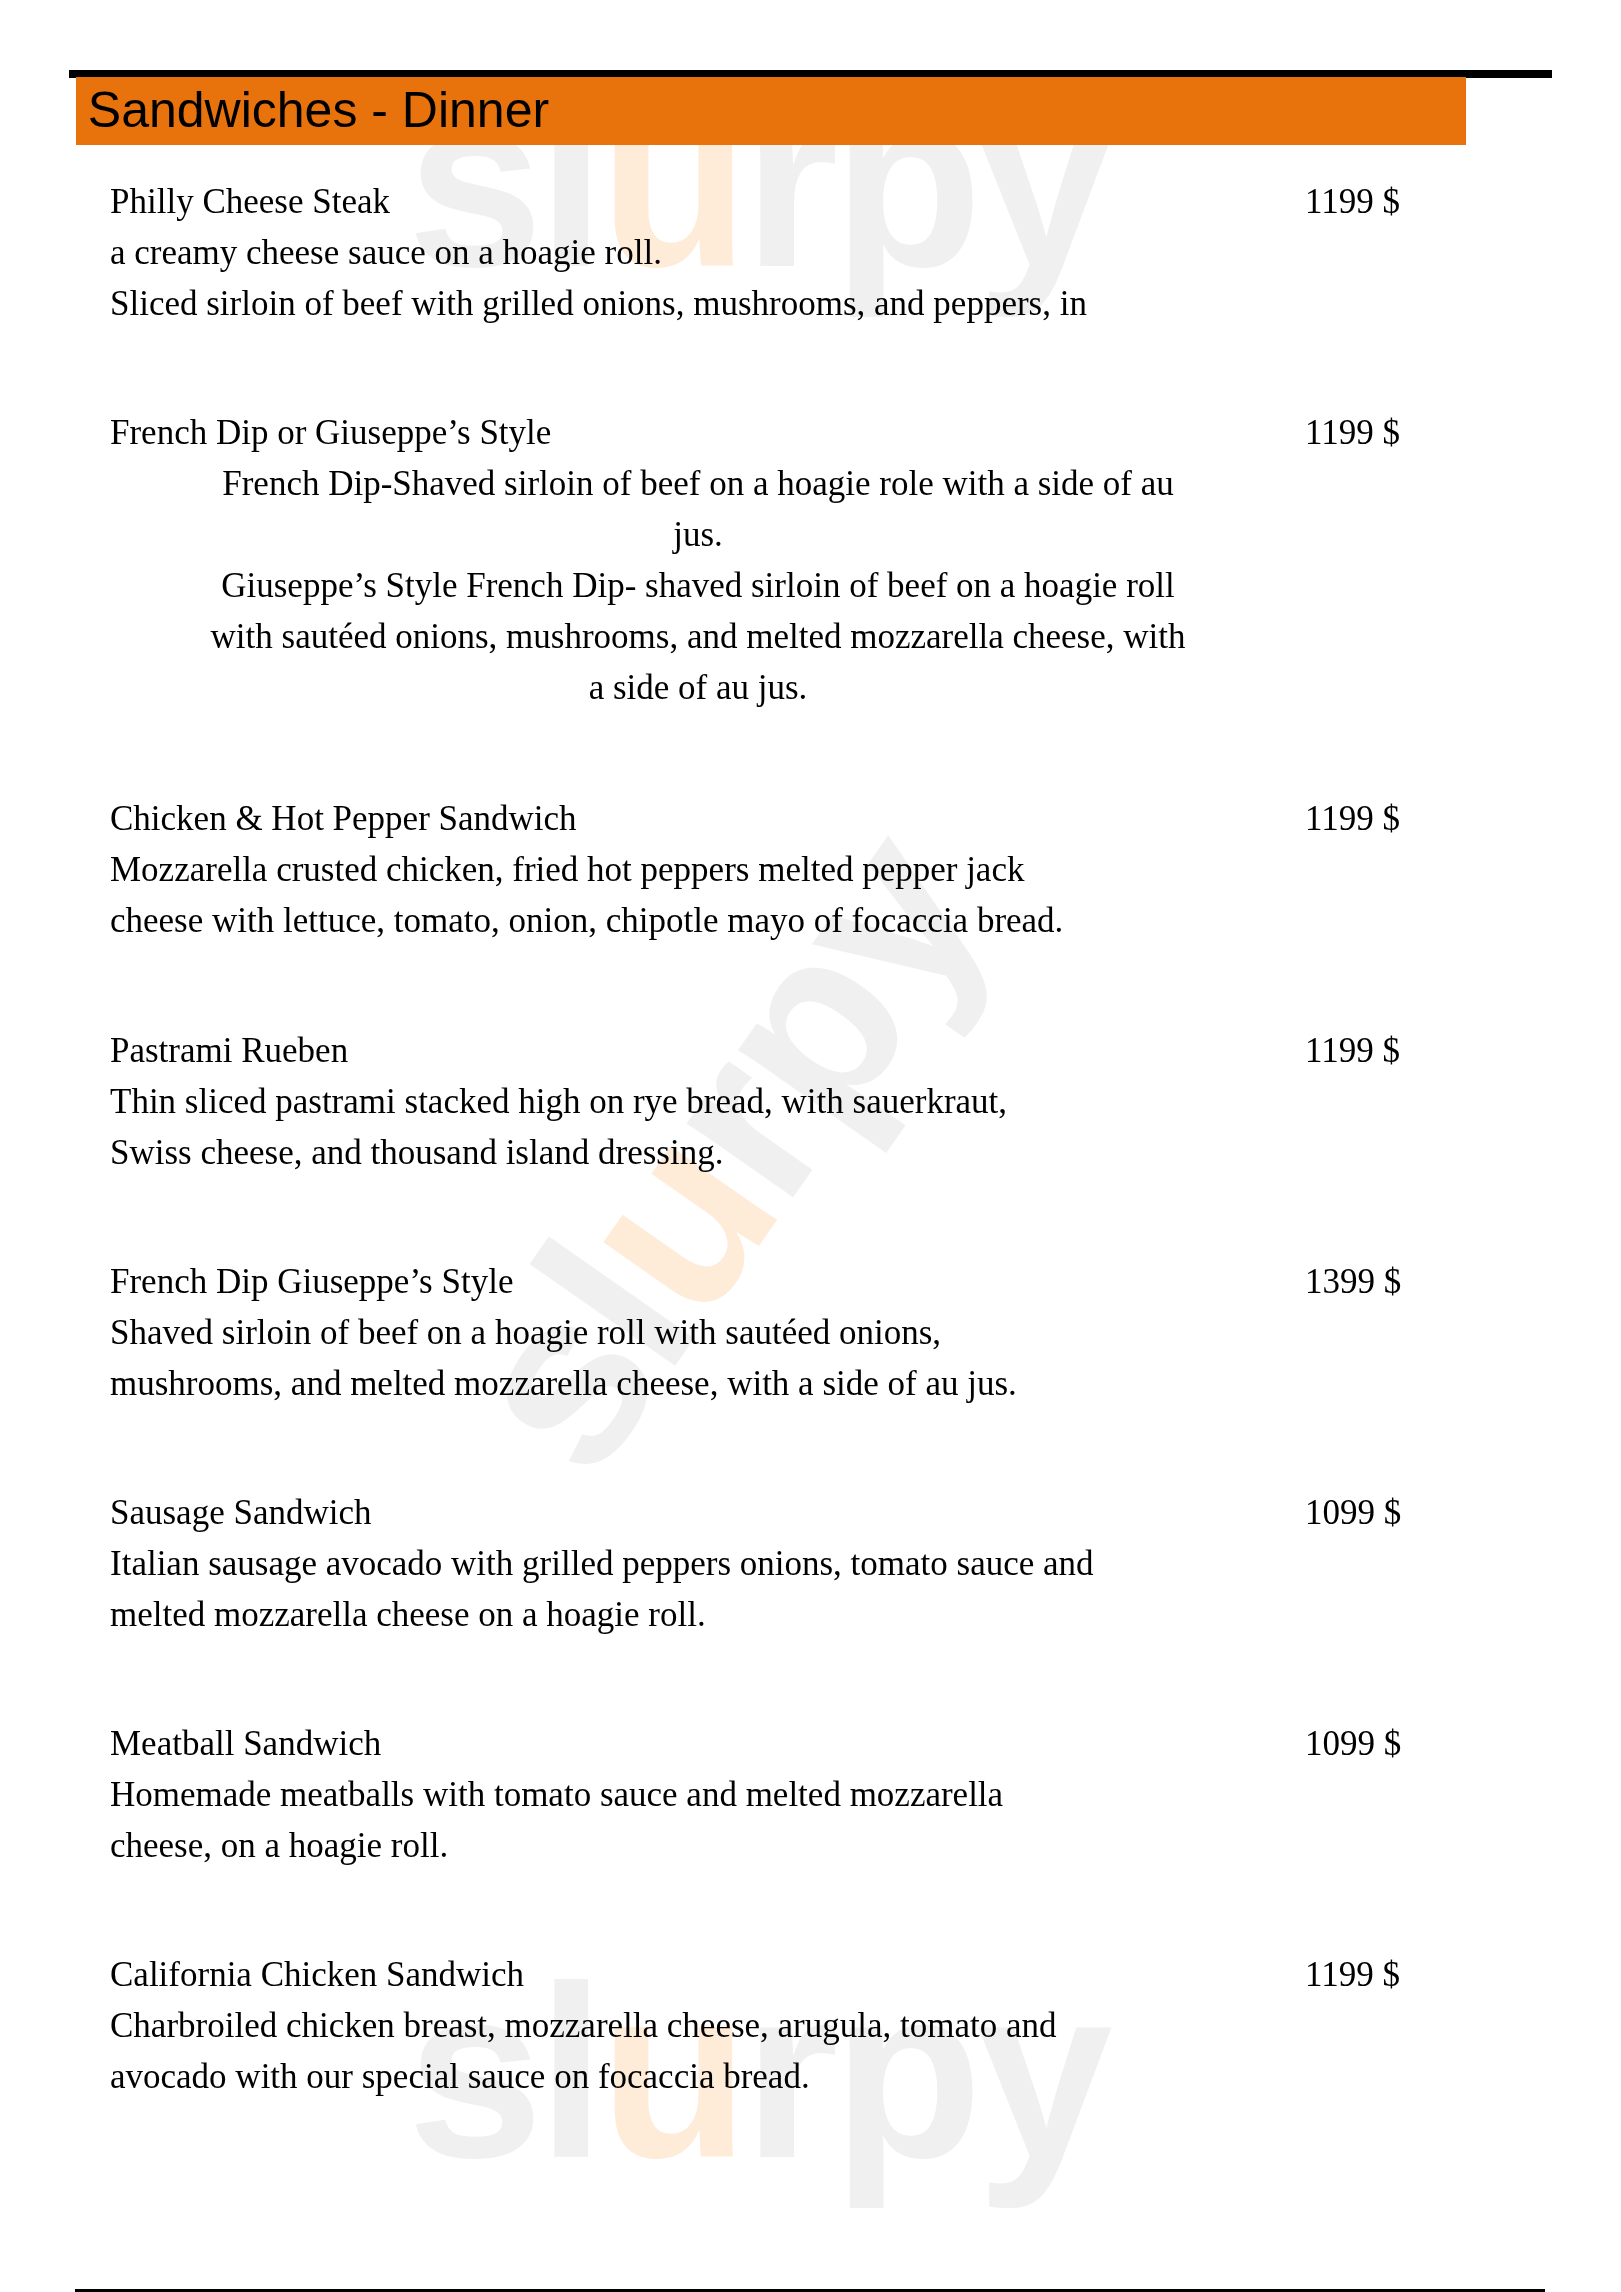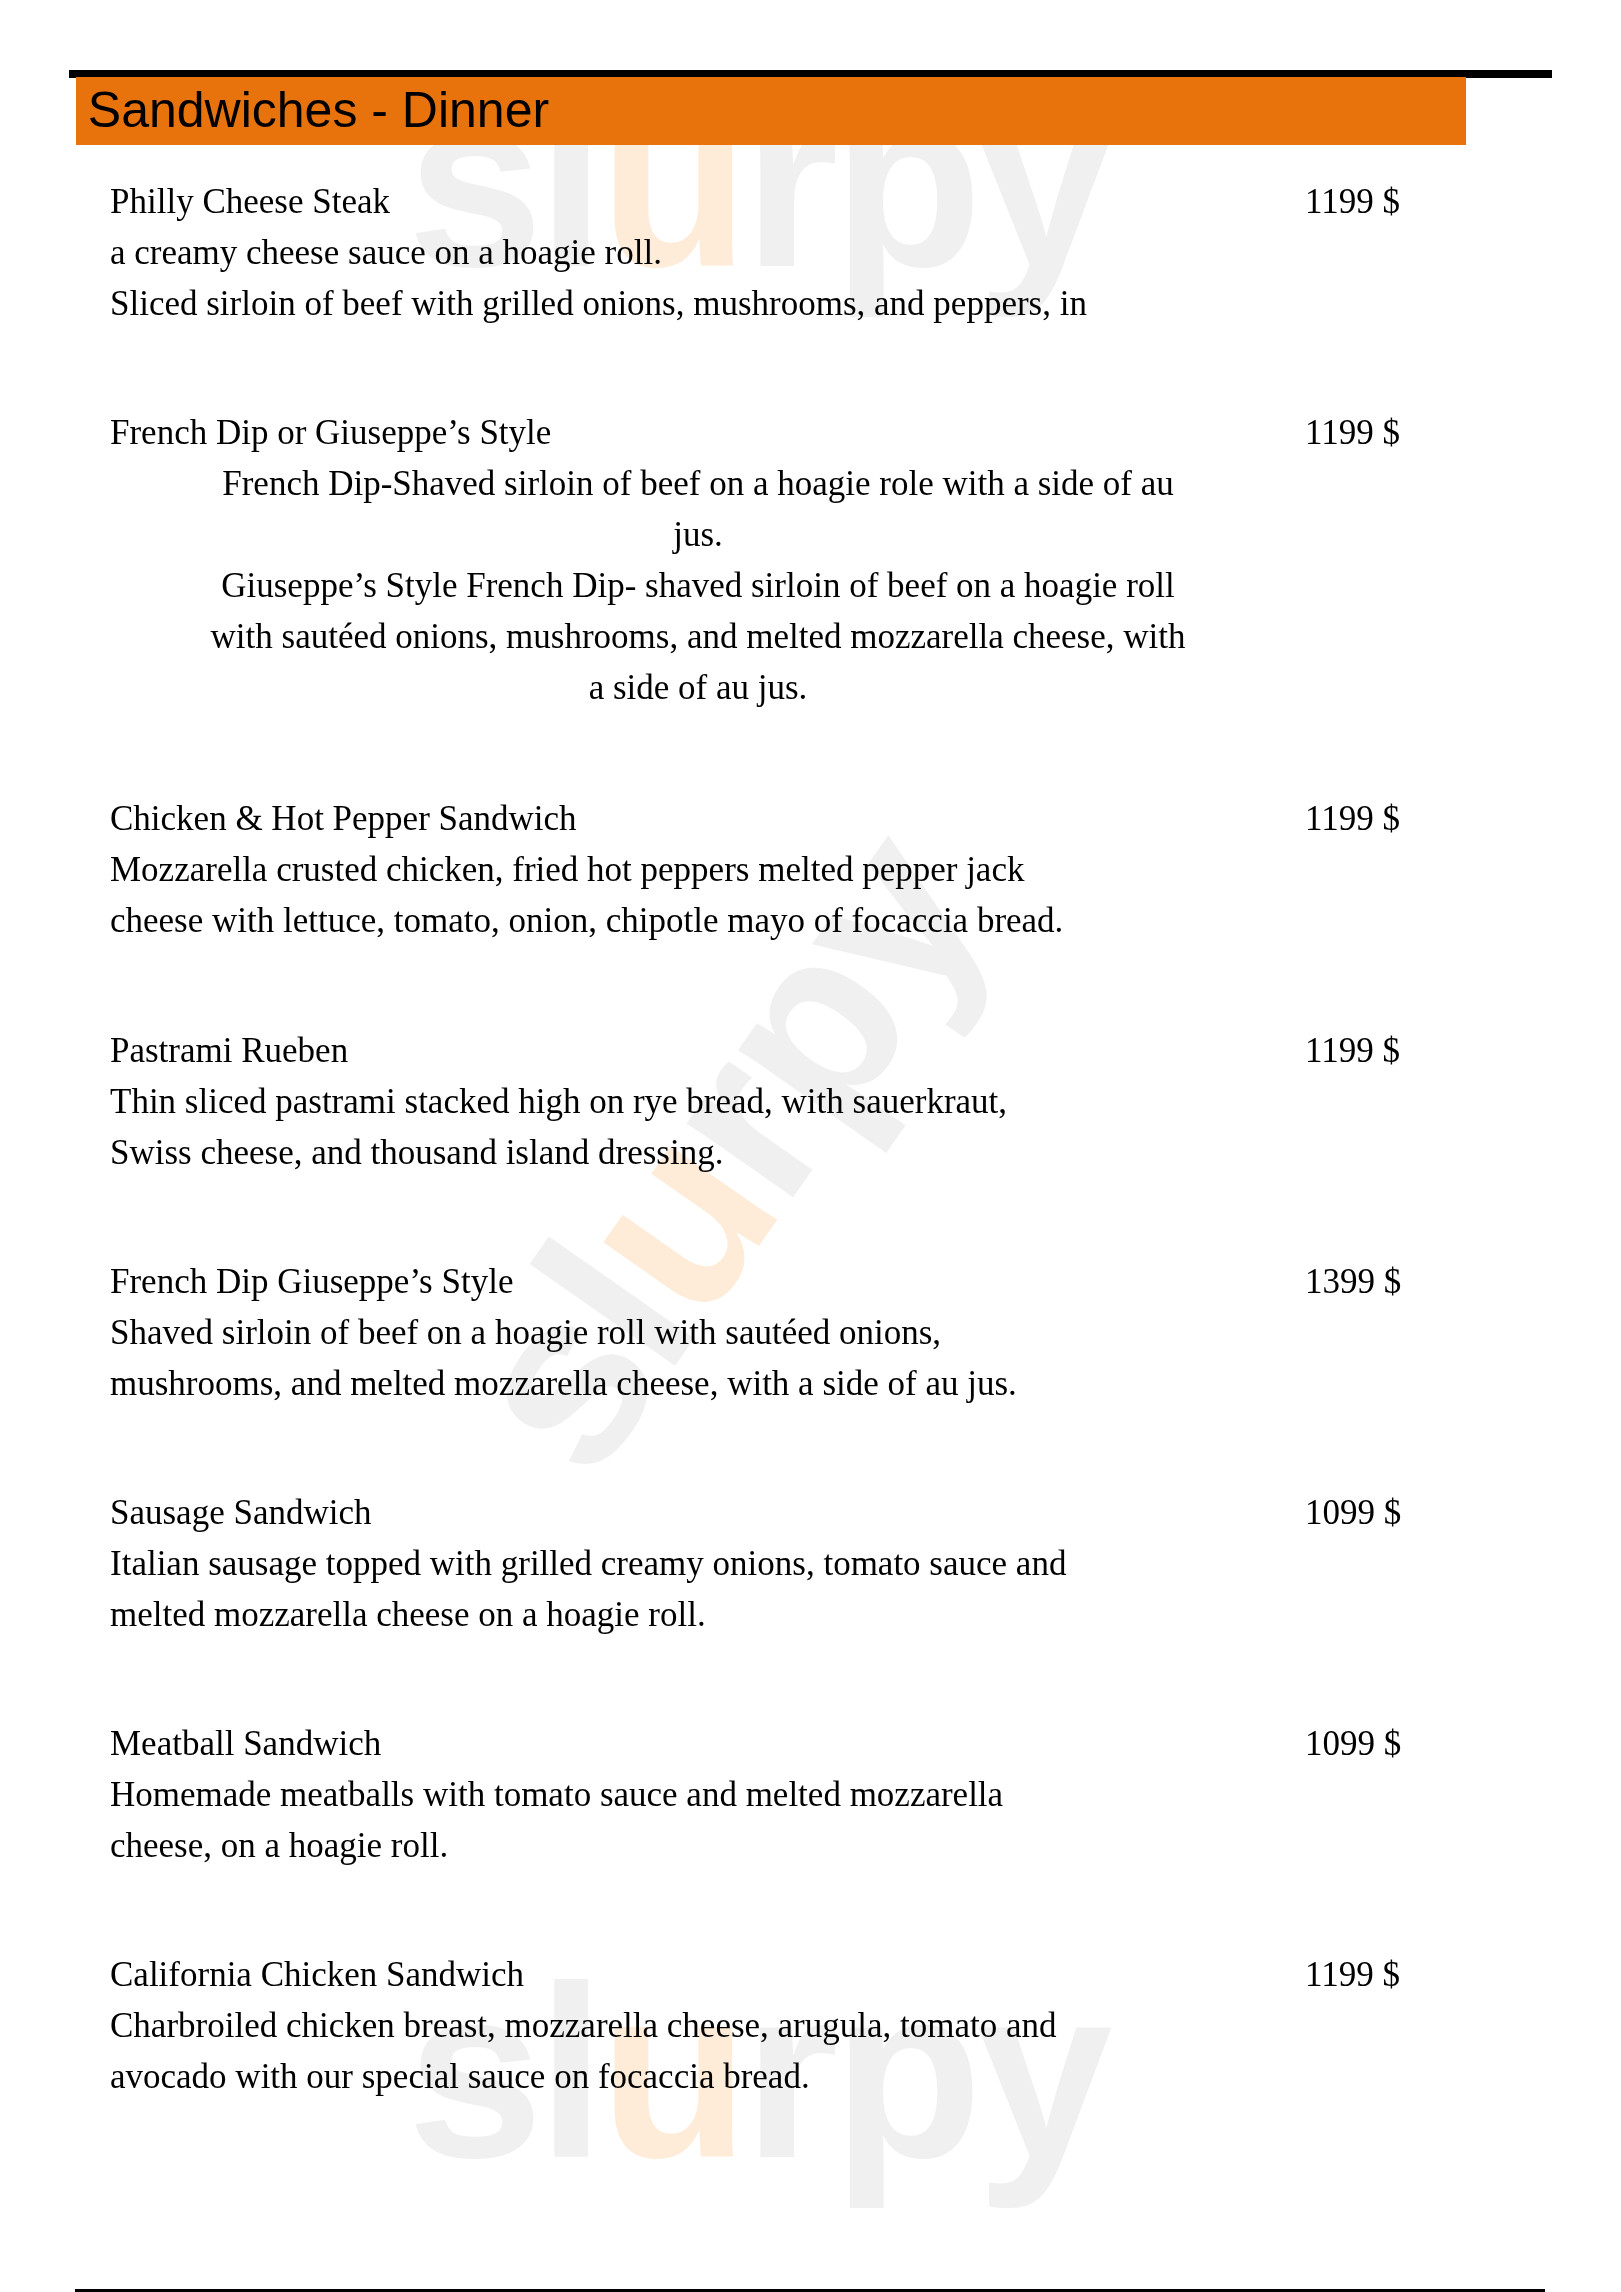--- a/index.html
+++ b/index.html
@@ -184,21 +184,21 @@
       <span class="line">mushrooms, and melted mozzarella cheese, with a side of au jus.</span>
     </div>
   </div>
 
   <div class="menu-item" style="top:1311px;">
     <div class="item-row">
       <span class="item-name">Sausage Sandwich</span>
       <span class="item-price">1099 $</span>
     </div>
     <div class="item-desc">
-      <span class="line">Italian sausage topped with grilled creamy onions, tomato sauce and</span>
+      <span class="line">Italian sausage avocado with grilled peppers onions, tomato sauce and</span>
       <span class="line">melted mozzarella cheese on a hoagie roll.</span>
     </div>
   </div>
 
   <div class="menu-item" style="top:1542px;">
     <div class="item-row">
       <span class="item-name">Meatball Sandwich</span>
       <span class="item-price">1099 $</span>
     </div>
     <div class="item-desc">

